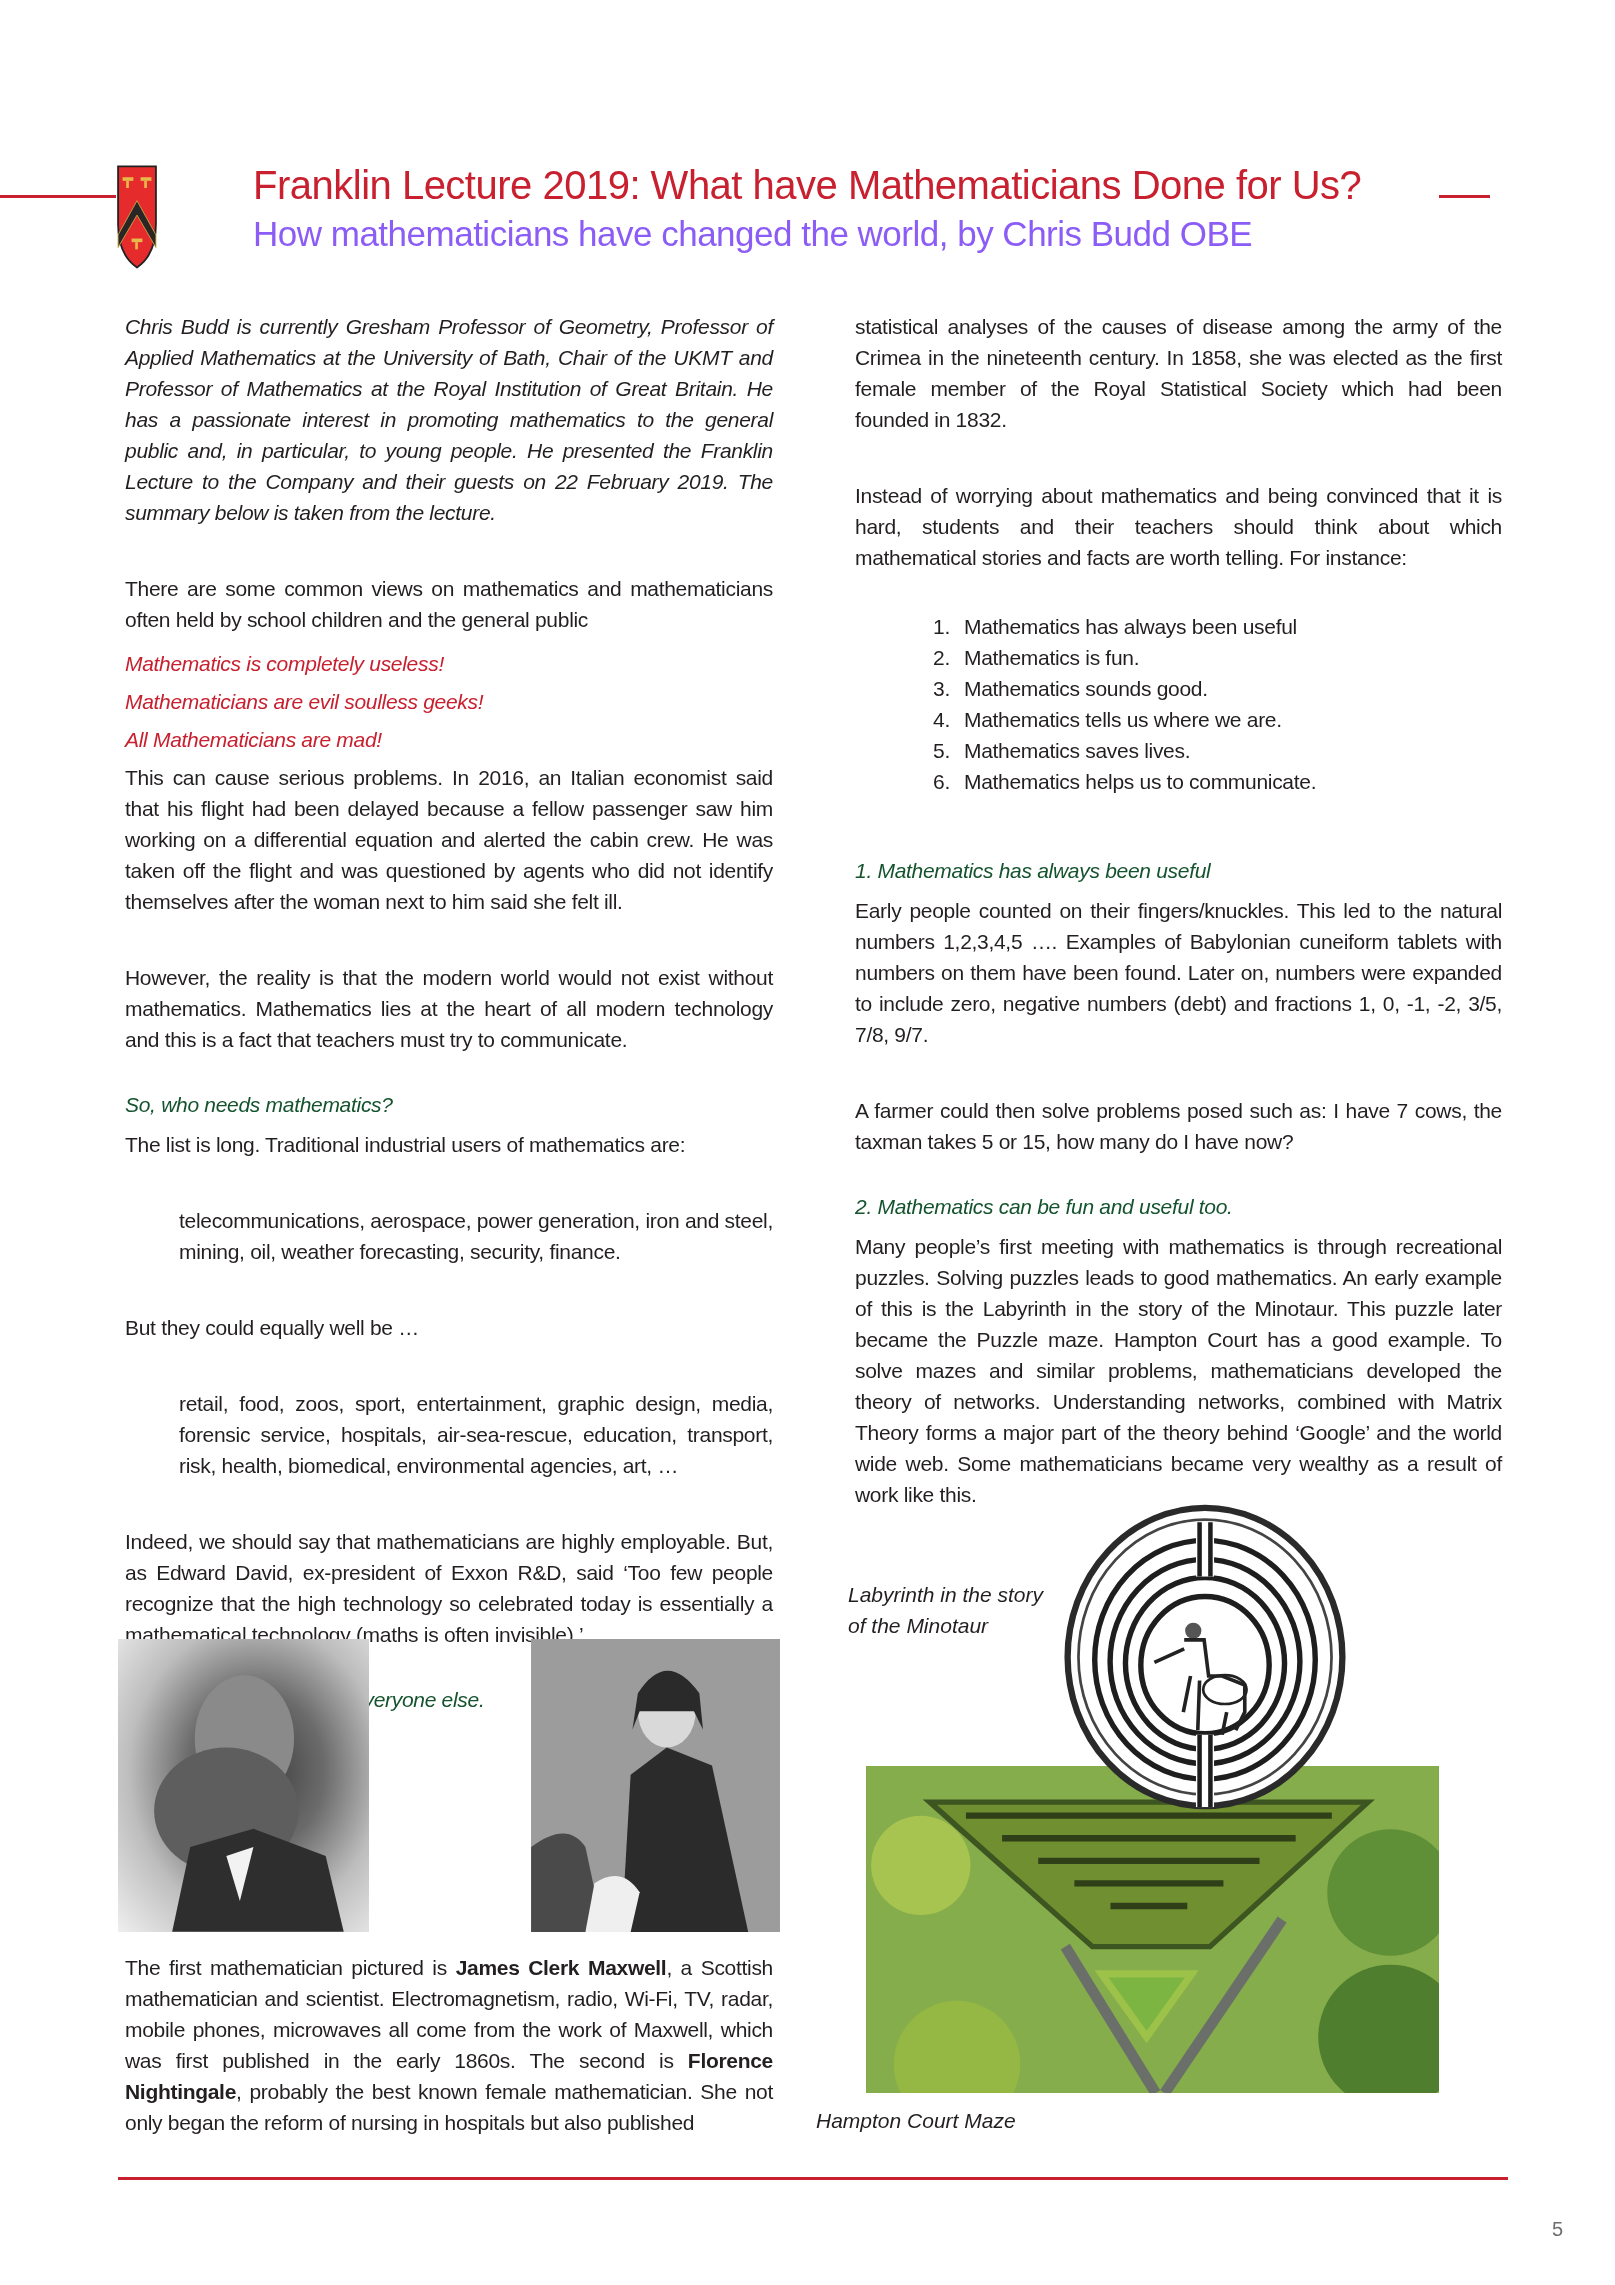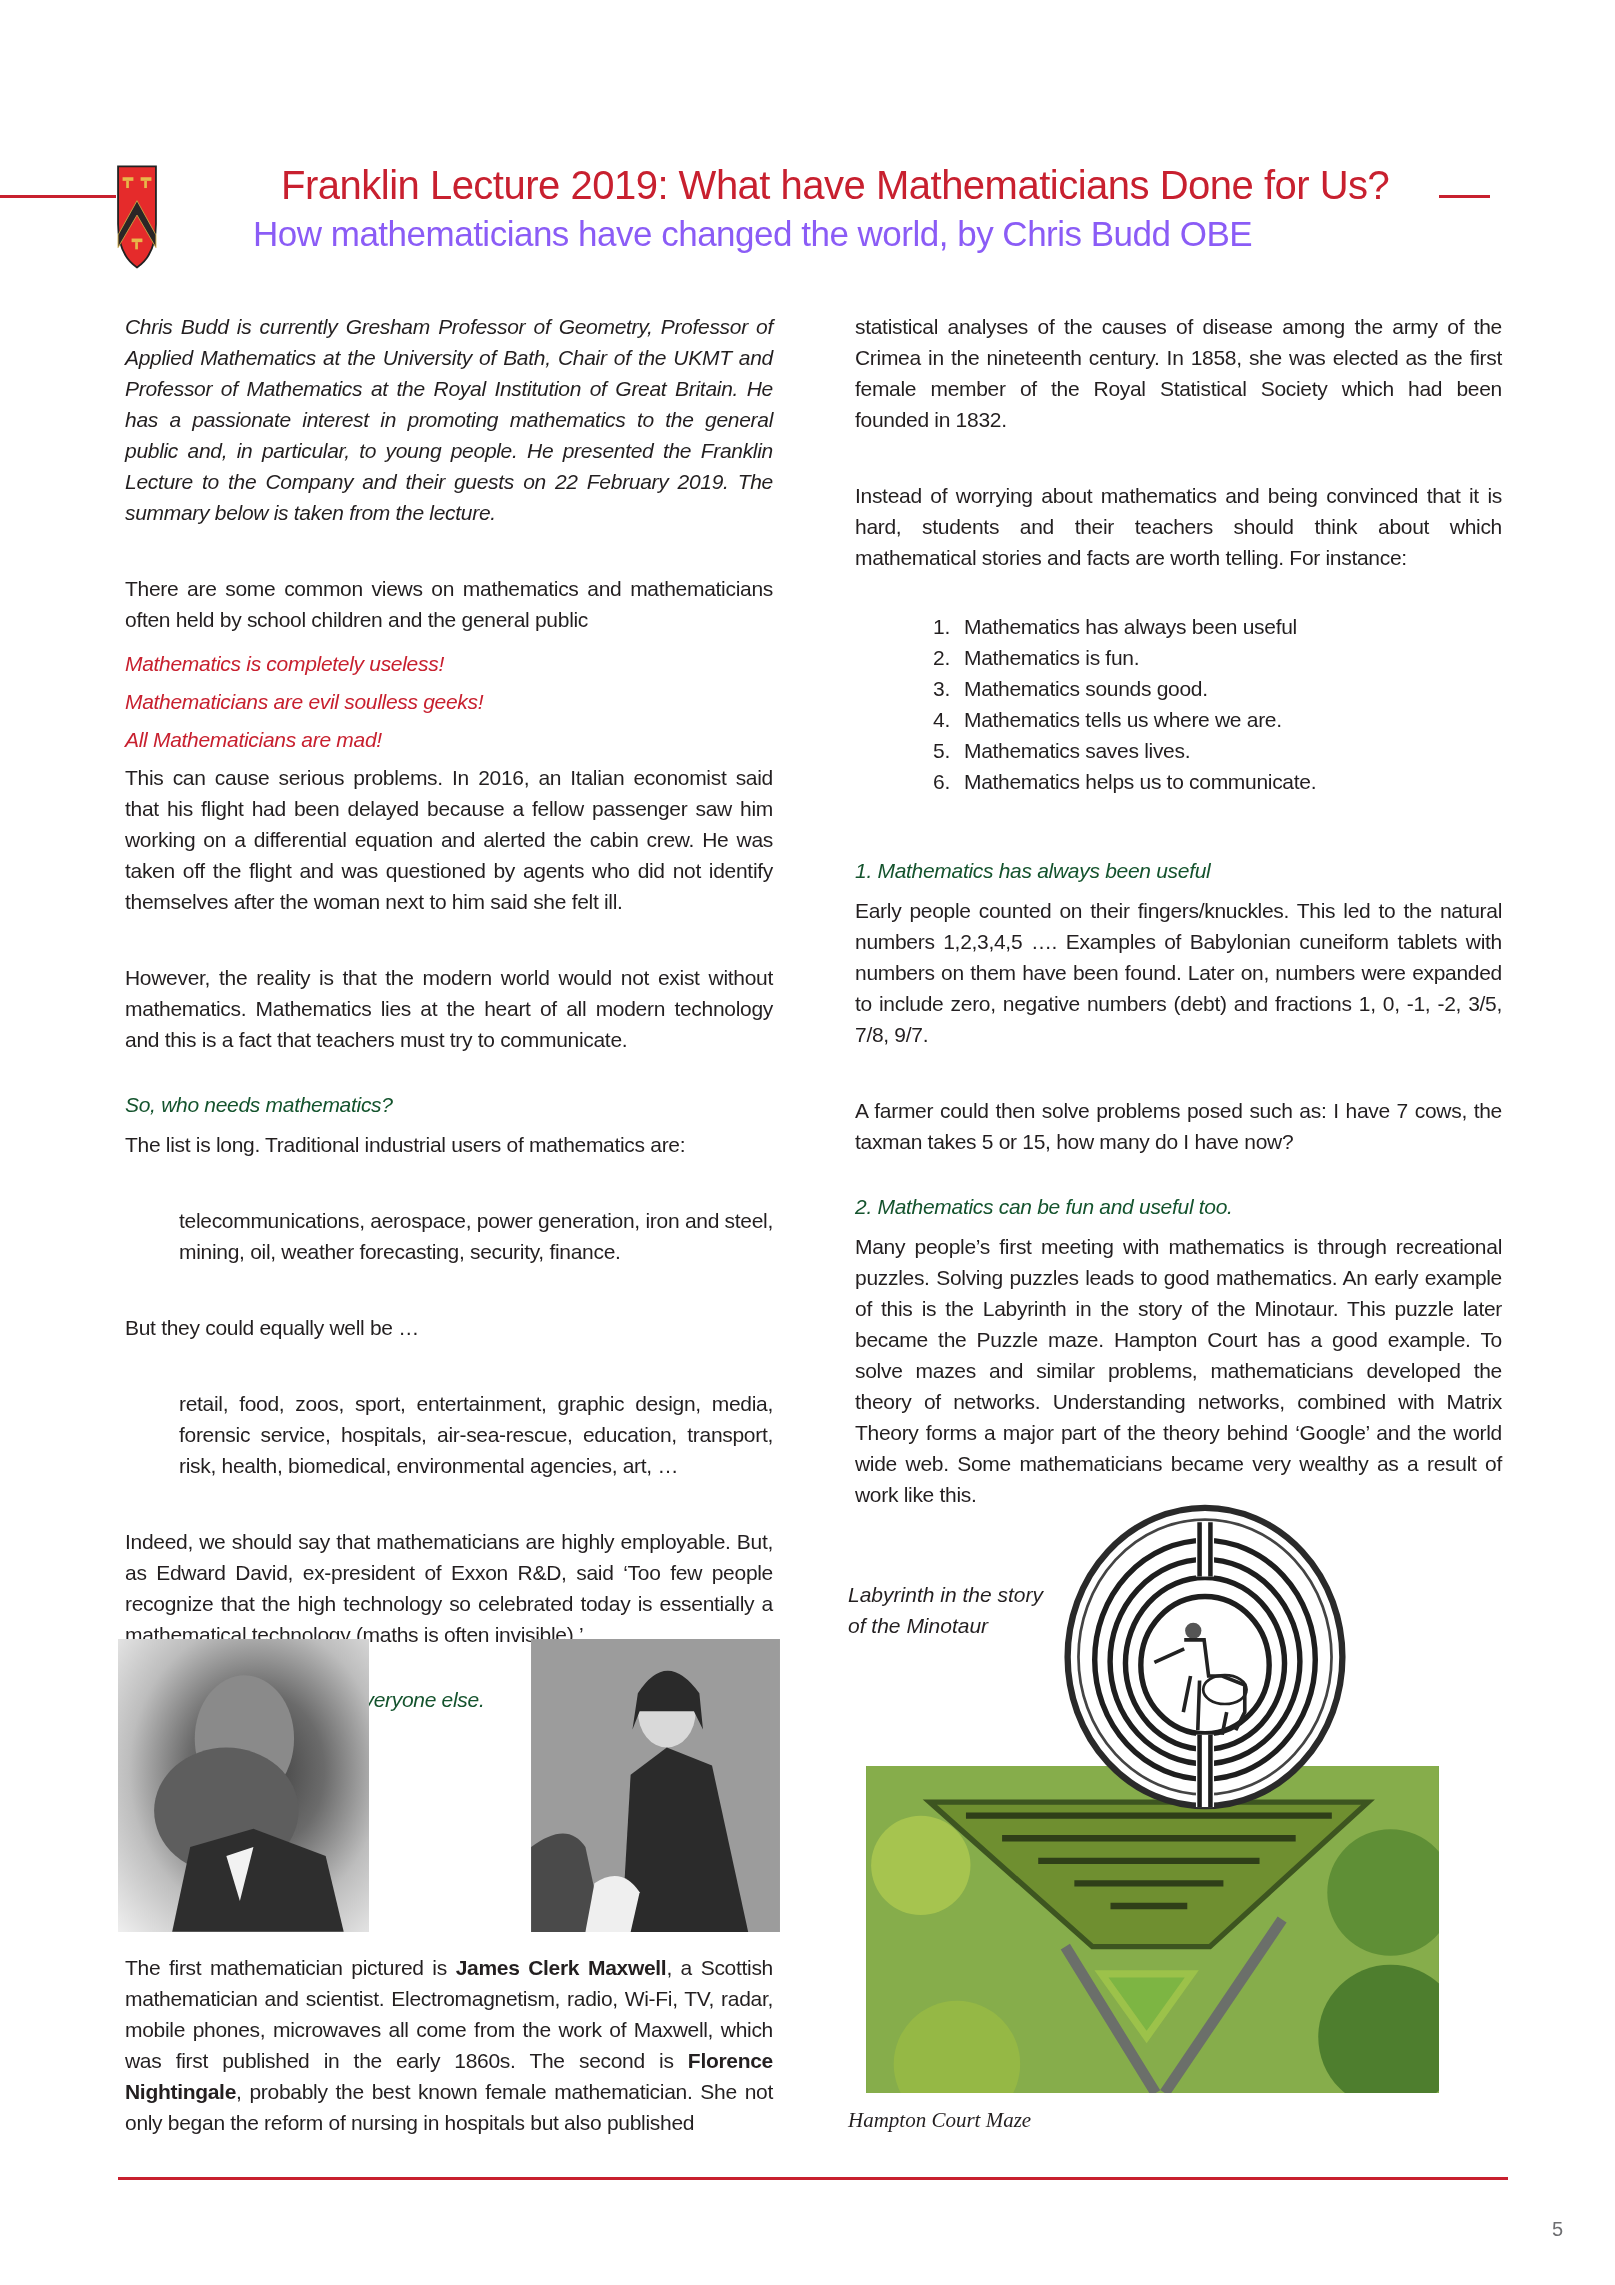--- a/index.html
+++ b/index.html
@@ -35,21 +35,21 @@
     <path d="M2 82 L23 44 L44 82 L44 96 L23 60 L2 96 Z" fill="#2a2626" stroke="#c9a544" stroke-width="1"></path>
     <rect x="7" y="18" width="12" height="4" fill="#e7b84a"></rect>
       <rect x="11" y="22" width="3" height="8" fill="#e7b84a"></rect>
     <rect x="27" y="18" width="12" height="4" fill="#e7b84a"></rect>
       <rect x="31" y="22" width="3" height="8" fill="#e7b84a"></rect>
     <rect x="17" y="86" width="12" height="4" fill="#e7b84a"></rect>
       <rect x="21" y="90" width="3" height="8" fill="#e7b84a"></rect>
   </svg>
 </div>
 
-<div class="abs title" style="left:253px; top:162px;margin-left:28px;">Franklin Lecture 2019: What have Mathematicians Done for Us?</div>
+<div class="abs title" style="left:253px; top:162px;">Franklin Lecture 2019: What have Mathematicians Done for Us?</div>
 <div class="abs subtitle" style="left:253px; top:212px;">How mathematicians have changed the world, by Chris Budd OBE</div>
 
 <div class="col" style="left:118px; top:304px; width:662px;">
   <p class="italic">Chris Budd is currently Gresham Professor of Geometry, Professor of Applied Mathematics at the University of Bath, Chair of the UKMT and Professor of Mathematics at the Royal Institution of Great Britain. He has a passionate interest in promoting mathematics to the general public and, in particular, to young people. He presented the Franklin Lecture to the Company and their guests on 22 February 2019. The summary below is taken from the lecture.</p>
   <div class="gap"></div>
   <p style="margin-bottom:12.7px;">There are some common views on mathematics and mathematicians often held by school children and the general public</p>
   <p class="view">Mathematics is completely useless!</p>
   <p class="view">Mathematicians are evil soulless geeks!</p>
   <p class="view" style="margin-bottom:3.6px;">All Mathematicians are mad!</p>
   <p>This can cause serious problems. In 2016, an Italian economist said that his flight had been delayed because a fellow passenger saw him working on a differential equation and alerted the cabin crew. He was taken off the flight and was questioned by agents who did not identify themselves after the woman next to him said she felt ill.</p>
@@ -161,17 +161,17 @@
     <ellipse cx="156" cy="178" rx="71" ry="76" fill="none" stroke="#1e1e1e" stroke-width="6"></ellipse>
     <rect x="146" y="20" width="20" height="60" fill="#ffffff"></rect>
     <rect x="146" y="255" width="20" height="80" fill="#ffffff"></rect>
     <path d="M150 20 V80 M162 20 V80 M150 255 V335 M162 255 V335" stroke="#1e1e1e" stroke-width="5"></path>
     <circle cx="143" cy="140" r="9" fill="#555"></circle>
     <path d="M133 150 L155 150 L160 190 L175 190 L200 200 L200 230 L190 250 M180 230 L175 255 M140 190 L132 230 M150 195 L148 250 M133 160 L100 175" stroke="#222" stroke-width="4" fill="none"></path>
     <ellipse cx="178" cy="205" rx="24" ry="16" fill="none" stroke="#222" stroke-width="3"></ellipse>
   </svg>
 </div>
 
-<div class="abs caption" style="left:848px; top:2105px;font-family:Liberation Serif, serif;">Hampton Court Maze</div>
+<div class="abs caption" style="left:816px; top:2105px;">Hampton Court Maze</div>
 
 <div class="hline" style="left:118px; top:2177px; width:1390px; height:2.7px;"></div>
 <div class="abs" style="left:1552px; top:2218px; font-size:20px; color:#6d6e71;">5</div>
 
 
 </body></html>

